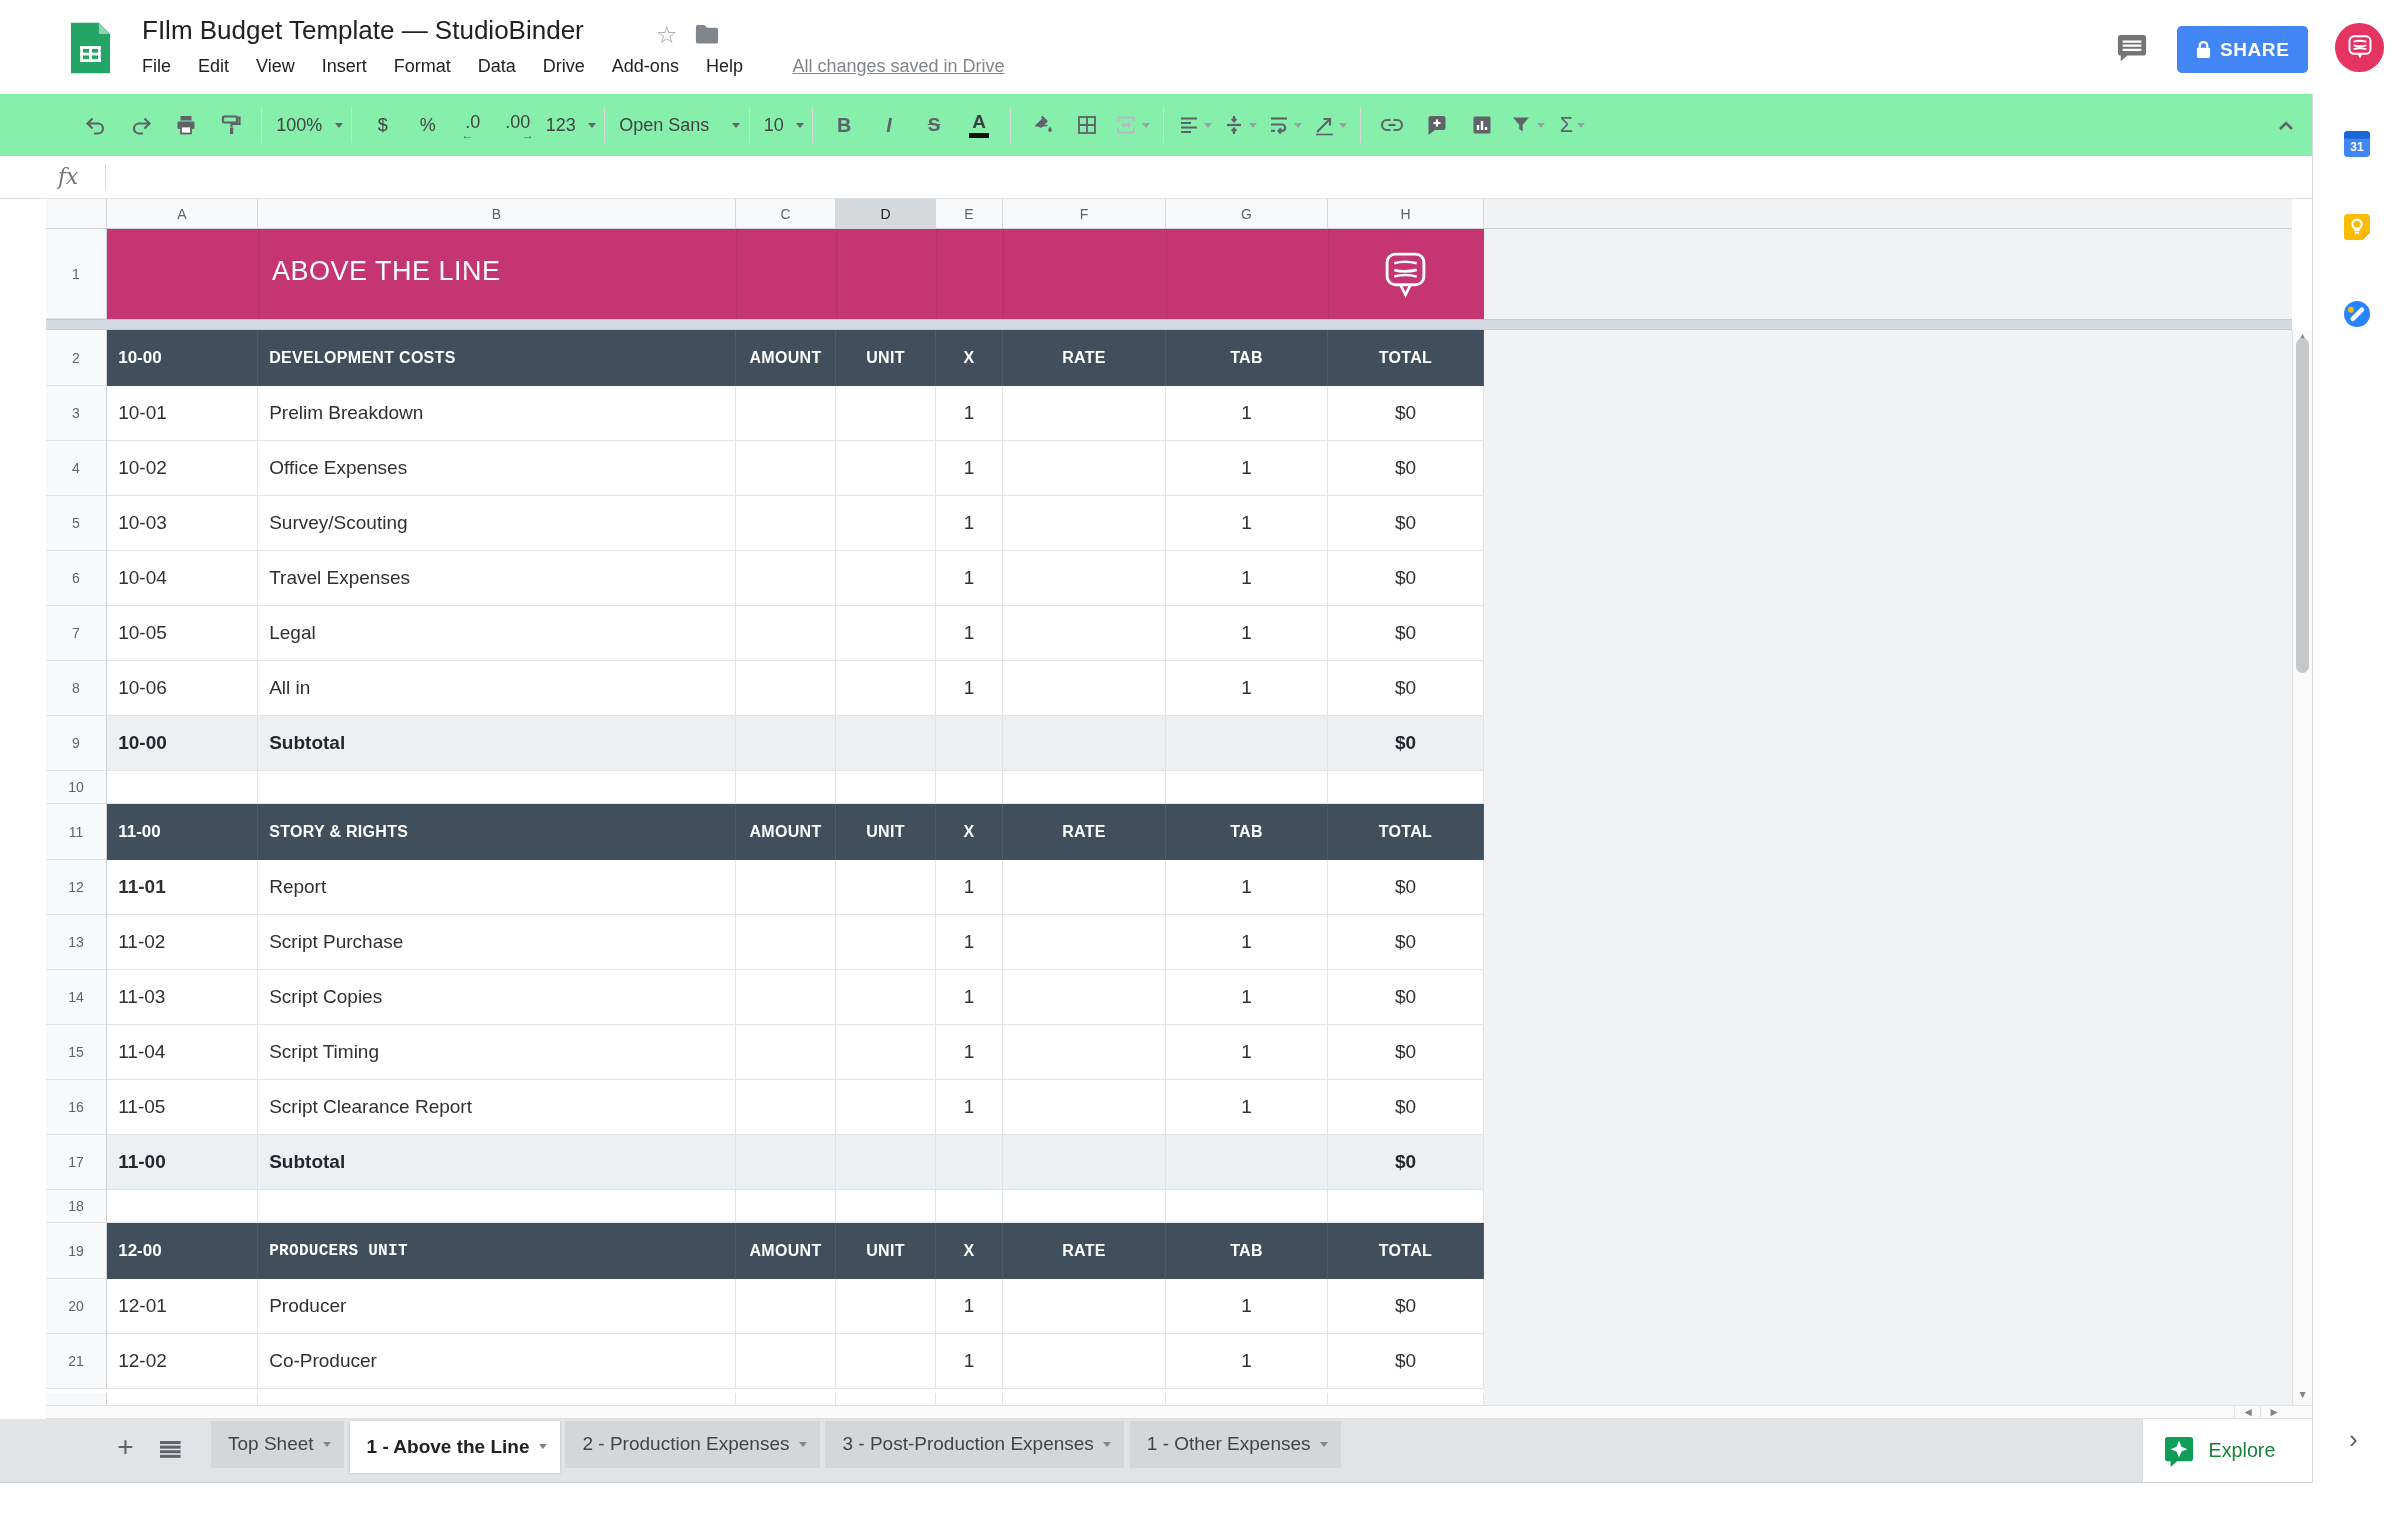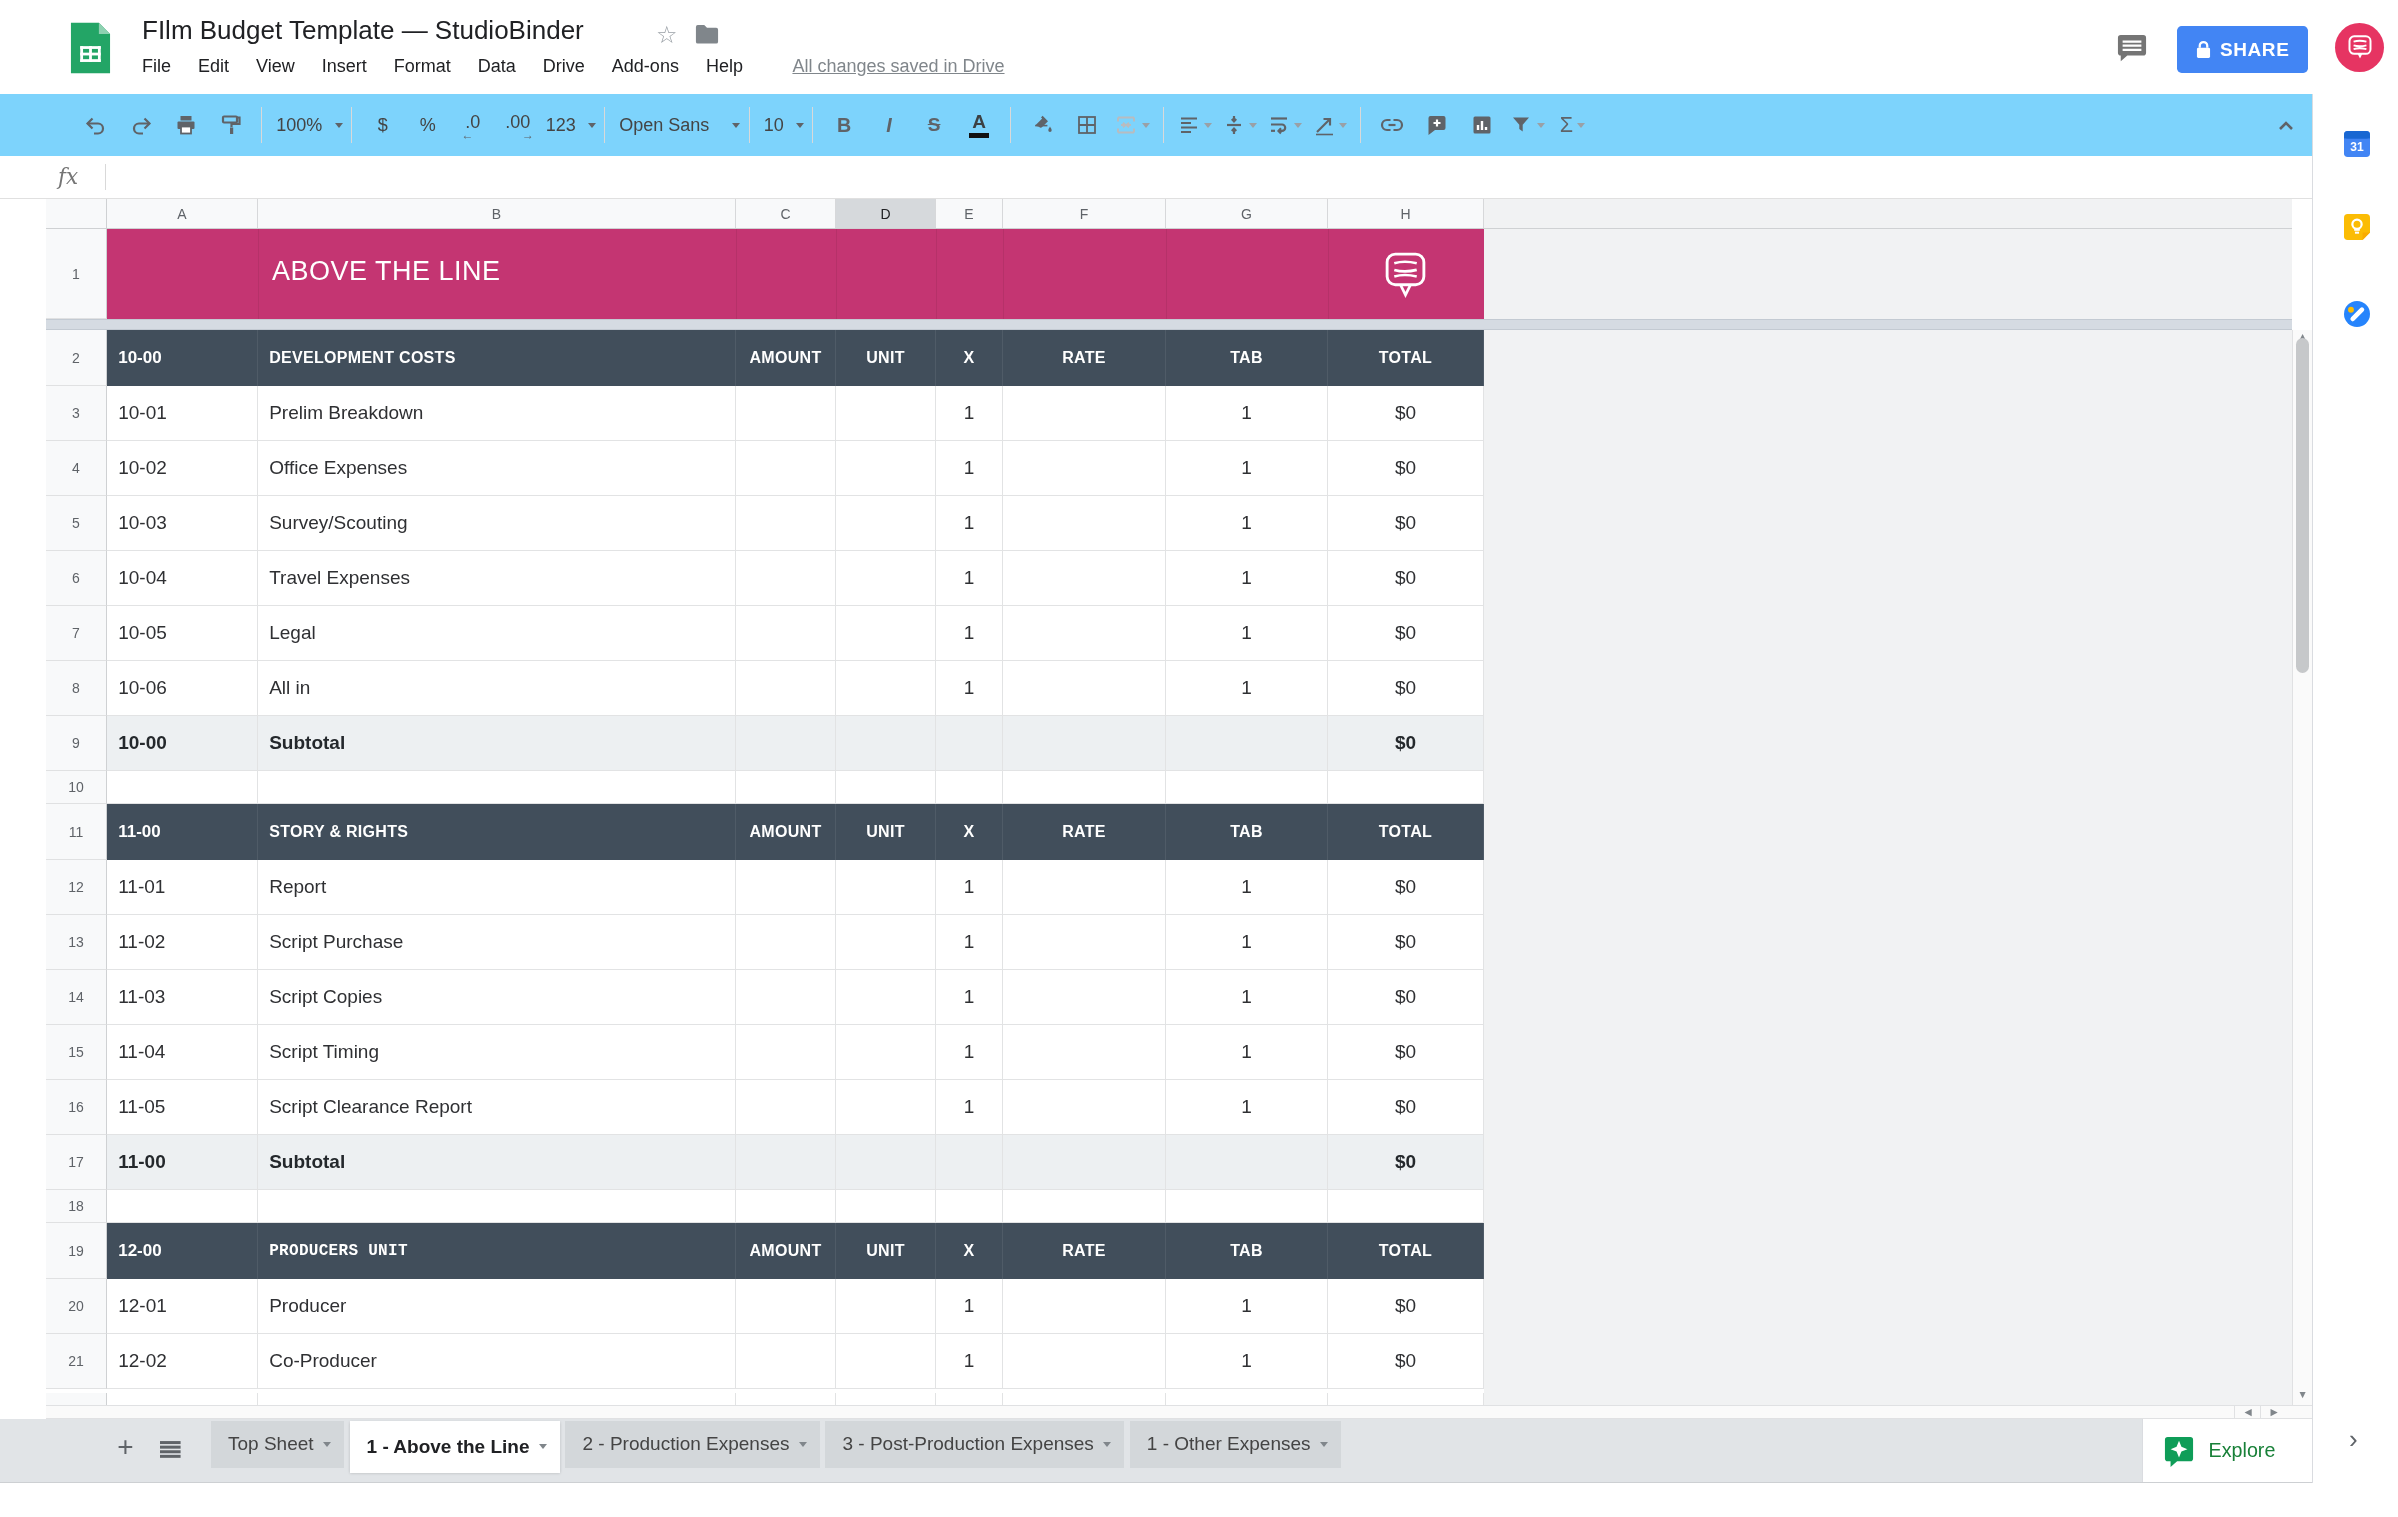--- a/index.html
+++ b/index.html
@@ -14,21 +14,21 @@
   .menubar{position:absolute;left:142px;top:56px;display:flex;gap:27px;align-items:center;font-size:18px;color:#202124;}
   .menubar .menu-item{cursor:default;}
   .save-status{margin-left:22.5px;color:#80868b;text-decoration:underline;font-size:18px;}
   .tb-comment{position:absolute;left:2116px;top:34px;}
   .share-btn{position:absolute;left:2177px;top:26px;width:131px;height:47px;background:var(--share-blue);
      border-radius:4.7px;display:flex;align-items:center;justify-content:center;gap:9.4px;
      color:#fff;font-size:19px;font-weight:bold;letter-spacing:0.6px;}
   .avatar{position:absolute;left:2335px;top:23.4px;width:49px;height:49px;border-radius:50%;
      background:var(--avatar-pink);display:flex;align-items:center;justify-content:center;}
   
-  .toolbar{position:absolute;left:0;top:94px;width:2399px;height:63px;background:#7dd3fc;
+  .toolbar{position:absolute;left:0;top:94px;width:2399px;height:63px;background:#86efac;
      border-bottom:0.9px solid #e0e0e0;display:flex;align-items:center;padding-left:73px;box-sizing:border-box;color:#5f6368;}
   .tb-item{height:45px;min-width:45px;display:flex;align-items:center;justify-content:center;position:relative;border-radius:3.7px;}
   .tb-item svg{display:block;}
   .tb-text{font-size:18px;color:#444;font-weight:500;padding:0 5.6px;}
   .tb-divider{width:0.9px;height:36px;background:#d9d9d9;margin:0 8.4px;}
   .dd{width:0;height:0;border-left:4.7px solid transparent;border-right:4.7px solid transparent;border-top:5.6px solid #5f6368;margin-left:6.6px;}
   .dd.small{border-top-color:#9aa0a6;margin-left:3.7px;}
   .dec-wrap{position:relative;padding-bottom:5.6px;}
   .dec-arrow{position:absolute;bottom:-3.7px;font-size:12px;color:#5f6368;}
   .b-glyph{font-size:19.7px;font-weight:bold;color:#5f6368;}
@@ -506,21 +506,21 @@
           <div class="cell center hdr" style="width: 100px;">UNIT</div>
           <div class="cell center hdr" style="width: 67px;">X</div>
           <div class="cell center hdr" style="width: 163px;">RATE</div>
           <div class="cell center hdr" style="width: 162px;">TAB</div>
           <div class="cell center hdr" style="width: 156px;">TOTAL</div>
         </div>
       </div>
       <div class="grow data" style="height: 55px;">
         <div class="rn">12</div>
         <div class="cells">
-          <div class="cell cpad" style="width: 151px;">11-01</div>
+          <div class="cell cpad" style="width: 151px; font-weight: bold;">11-01</div>
           <div class="cell cpad" style="width: 478px;">Report</div>
           <div class="cell " style="width: 100px;"></div>
           <div class="cell " style="width: 100px;"></div>
           <div class="cell center" style="width: 67px;">1</div>
           <div class="cell " style="width: 163px;"></div>
           <div class="cell center" style="width: 162px;">1</div>
           <div class="cell center" style="width: 156px;">$0</div>
         </div>
       </div>
       <div class="grow data" style="height: 55px;">

